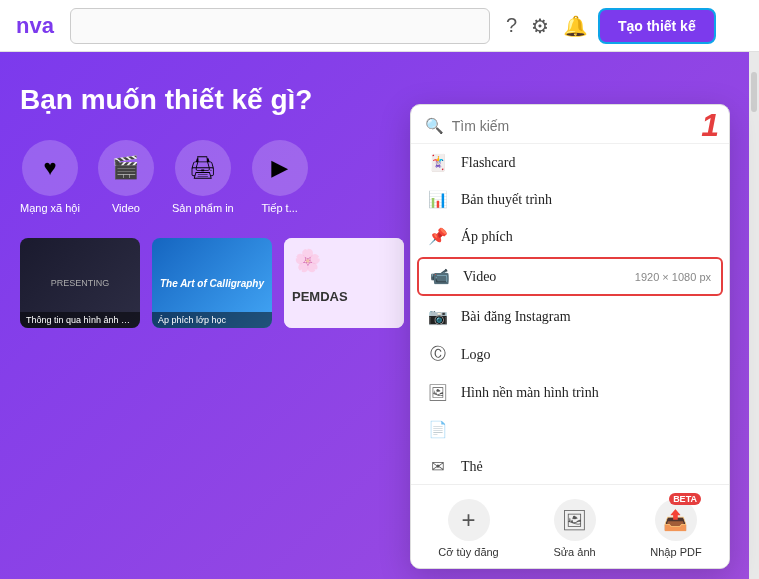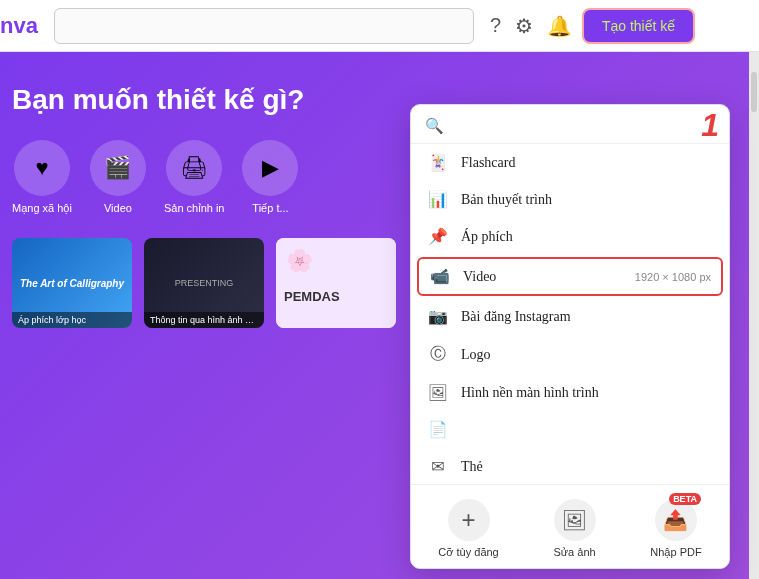--- a/index.html
+++ b/index.html
@@ -10,21 +10,21 @@
       background: #f5f5f5;
       overflow: hidden;
       position: relative;
     }
 
     
     .header {
       display: flex;
       align-items: center;
       background: #fff;
-      padding: 8px 0;
+      padding: 8px 16px;
       height: 52px;
       border-bottom: 1px solid #e0e0e0;
       position: relative;
       z-index: 10;
     }
     .logo {
       font-size: 22px;
       font-weight: bold;
       color: #7c3aed;
       margin-right: 16px;
@@ -46,45 +46,45 @@
       gap: 14px;
       margin-left: 16px;
     }
     .header-icon {
       font-size: 20px;
       color: #555;
       cursor: pointer;
     }
     .create-btn {
       background: #7c3aed;
-      color: #bef264;
-      border: 2px solid #fca5a5;
+      color: #ffffff;
+      border: 2px solid #0ea5e9;
       border-radius: 8px;
       padding: 8px 18px;
       font-size: 14px;
-      font-weight: normal;
+      font-weight: bold;
       cursor: pointer;
       margin-left: 10px;
       white-space: nowrap;
     }
 
     
     .main-area {
       display: flex;
       height: calc(579px - 52px);
       position: relative;
     }
 
     
     .left-panel {
       flex: 1;
       background: linear-gradient(135deg, #7c3aed 0%, #9f4dde 100%);
       position: relative;
       overflow: hidden;
-      padding: 32px 12px;
+      padding: 32px 20px;
     }
     .hero-title {
       color: #fff;
       font-size: 28px;
       font-weight: bold;
       margin-bottom: 24px;
     }
     .category-icons {
       display: flex;
       gap: 18px;
@@ -320,60 +320,61 @@
       <div class="category-item">
         <div class="category-circle">♥</div>
         <span class="category-label">Mạng xã hội</span>
       </div>
       <div class="category-item">
         <div class="category-circle">🎬</div>
         <span class="category-label">Video</span>
       </div>
       <div class="category-item">
         <div class="category-circle">🖨</div>
-        <span class="category-label">Sản chỉnh in</span>
+        <span class="category-label">Sản phẩm in</span>
       </div>
       <div class="category-item">
         <div class="category-circle">▶</div>
         <span class="category-label">Tiếp t...</span>
       </div>
     </div>
 
     <div class="thumbnails-row">
+      <div class="thumb-card">
+        <div class="thumb-card-1" style="width:100%;height:100%;">
+          <span style="color:#aaa;font-size:9px;text-align:center;">PRESENTING</span>
+        </div>
+        <div class="thumb-label">Thông tin qua hình ảnh về ...</div>
+      </div>
       <div class="thumb-card">
         <div class="thumb-card-2" style="width:100%;height:100%;">
           <span style="color:#fff;font-size:10px;font-style:italic;font-weight:bold;text-align:center;padding:4px;">The Art of Calligraphy</span>
         </div>
         <div class="thumb-label">Áp phích lớp học</div>
       </div>
       <div class="thumb-card">
-        <div class="thumb-card-1" style="width:100%;height:100%;">
-          <span style="color:#aaa;font-size:9px;text-align:center;">PRESENTING</span>
-        </div>
-        <div class="thumb-label">Thông tin qua hình ảnh về ...</div>
-      </div>
-      <div class="thumb-card">
         <div class="thumb-card-3" style="width:100%;height:100%;background:#f5e6ff;position:relative;">
           <span style="font-size:22px;position:absolute;top:10px;left:10px;opacity:0.5;">🌸</span>
           <span style="font-size:13px;font-weight:bold;color:#333;position:absolute;bottom:24px;left:8px;">PEMDAS</span>
         </div>
       </div>
     </div>
   </div>
 
   <div class="right-scroll">
     <div class="scroll-thumb"></div>
   </div>
 
   <div class="dropdown-overlay">
 
     <div class="annotation-1">1</div>
 
     <div class="dropdown-search">
       <span class="dropdown-search-icon">🔍</span>
+      <input class="dropdown-search-input" type="text" placeholder="Tìm kiếm" style="">
     </div>
 
     <div class="dropdown-items">
 
       <div class="dropdown-item">
         <span class="dropdown-item-icon">🃏</span>
         <span class="dropdown-item-text">Flashcard</span>
       </div>
 
       <div class="dropdown-item">

